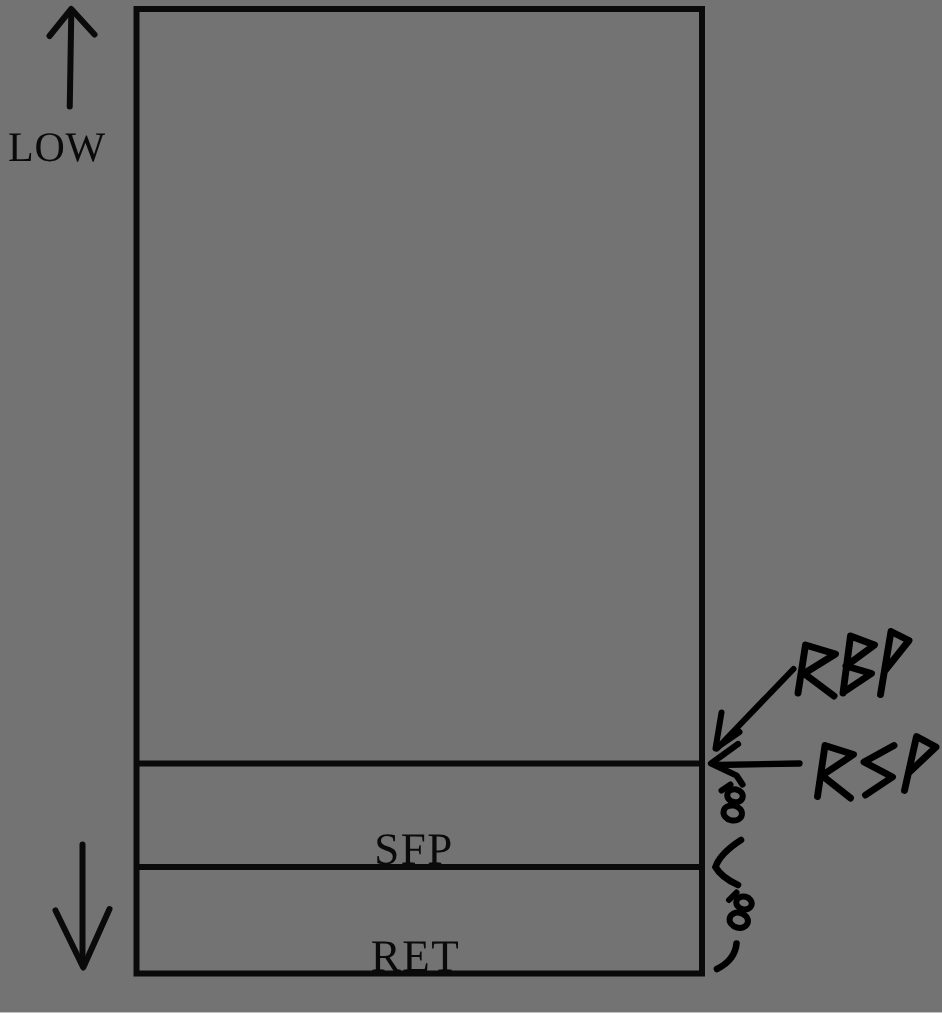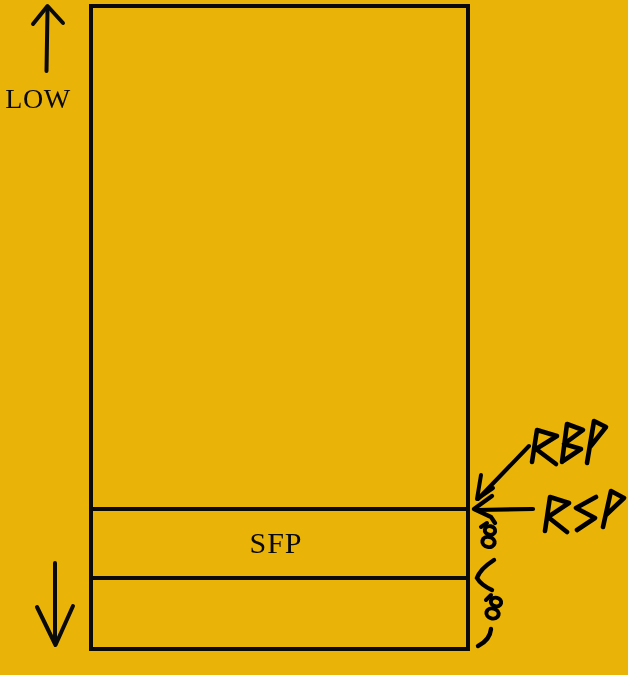--- a/index.html
+++ b/index.html
@@ -1,25 +1,25 @@
 <!DOCTYPE html>
 <html><head>
 <meta charset="utf-8">
 <style>
   html,body{margin:0;padding:0;background:#fff;}
   .canvas{
-    position:relative;width:628px;height:675px;background:#eab308;
+    position:relative;width:628px;height:675px;background:#737373;
     font-family:"Liberation Serif","DejaVu Serif",serif;color:#000;overflow:hidden;
   }
   .drawing{position:absolute;left:0;top:0;width:628px;height:675px;display:block;}
   .lbl{
     position:absolute;transform:translate(-50%,-50%);
     font-size:28px;white-space:nowrap;color:#0a0a0a;letter-spacing:.5px;
   }
-  .cell-lbl{font-size:30px;letter-spacing:1px;}
+  .cell-lbl{font-size:30px;letter-spacing:1px;margin-top:24px;}
 </style>
 </head>
 <body>
 
 <div class="canvas">
 
   <svg class="drawing" viewBox="0 0 628 675" xmlns="http://www.w3.org/2000/svg">
 
     <g fill="none" stroke="#0a0a0a" stroke-width="4">
       <rect x="91" y="6" width="377" height="643"></rect>
@@ -76,14 +76,15 @@
     </g>
 
     <path d="M491,629 Q490,640 478,646" fill="none" stroke="#000" stroke-width="4.4" stroke-linecap="round"></path>
   </svg>
 
   <div class="lbl" style="left:38px;top:99px;">LOW</div>
 
 
   <div class="lbl cell-lbl" style="left:276px;top:543px;">SFP</div>
 
+  <div class="lbl cell-lbl" style="left:277px;top:614px;">RET</div>
 
 </div>
 
 </body></html>

